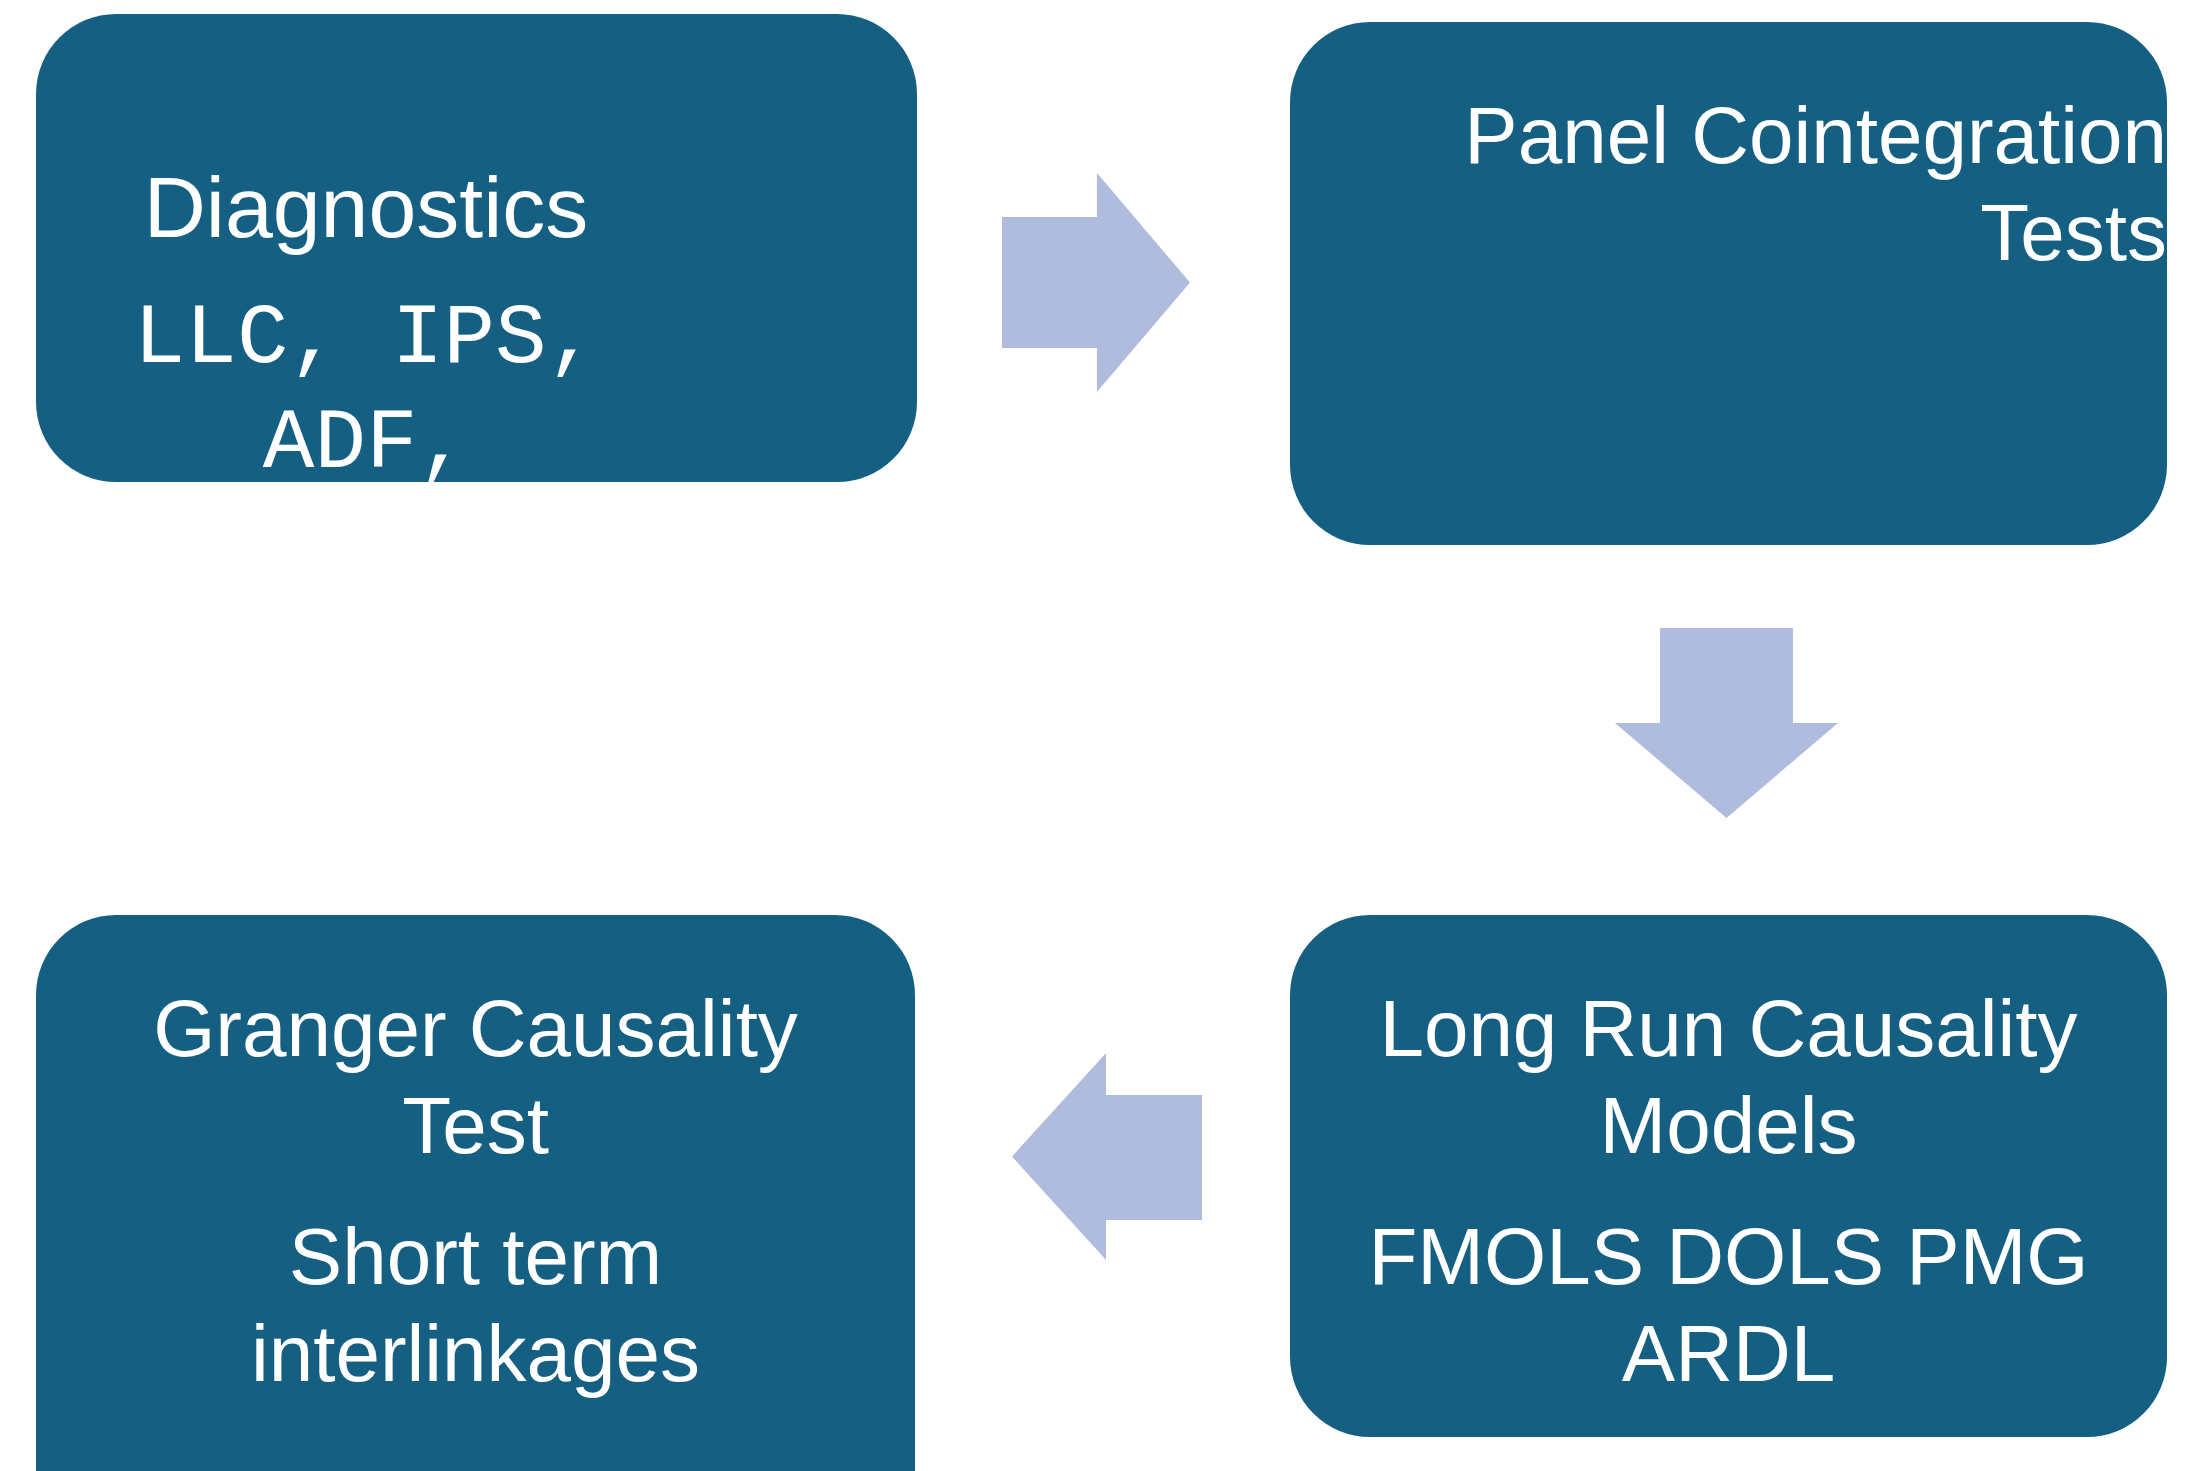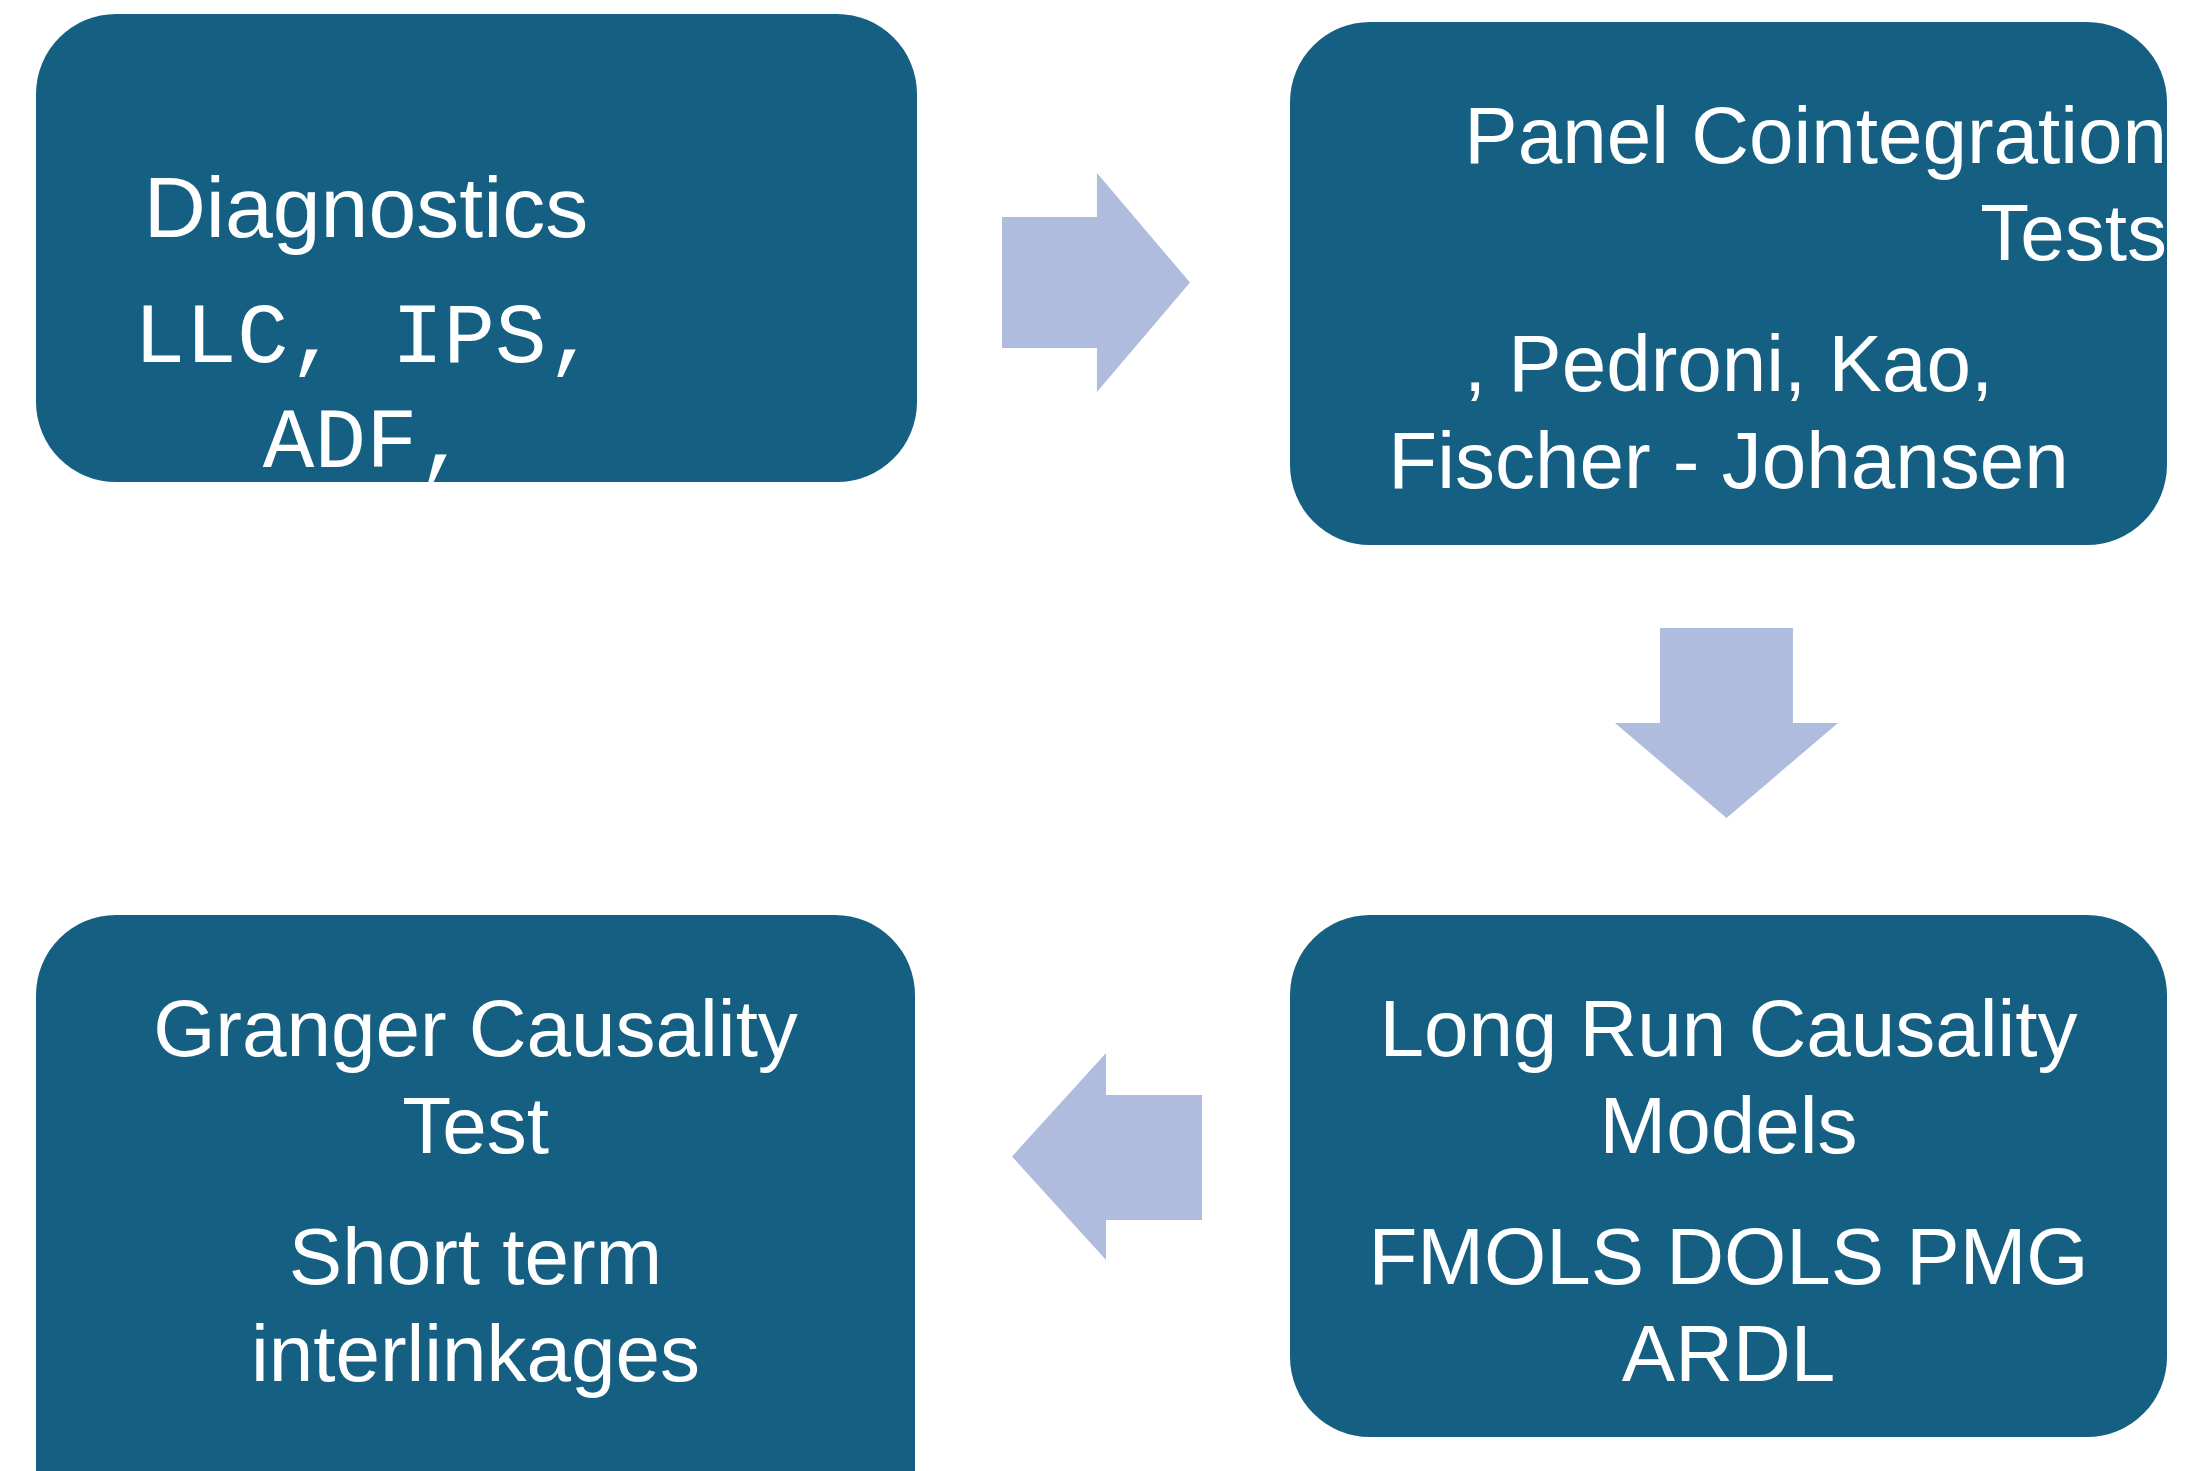--- a/index.html
+++ b/index.html
@@ -86,22 +86,20 @@
     <div class="box-title">Diagnostics</div>
     <div class="box-body">LLC, IPS, ADF,
 Pesaran, CADF, CIPS</div>
   </div>
 
   <div class="block-arrow" id="arrow-right"></div>
 
   <div class="flowbox" id="box-panel-cointegration">
     <div class="box-title">Panel Cointegration
 Tests</div>
-    <div class="box-body">, Pedroni, Kao,
-Fischer - Johansen</div>
   </div>
 
   <div class="block-arrow" id="arrow-down"></div>
 
   <div class="flowbox" id="box-long-run">
     <div class="box-title">Long Run Causality
 Models</div>
     <div class="box-body">FMOLS DOLS PMG
 ARDL</div>
   </div>

